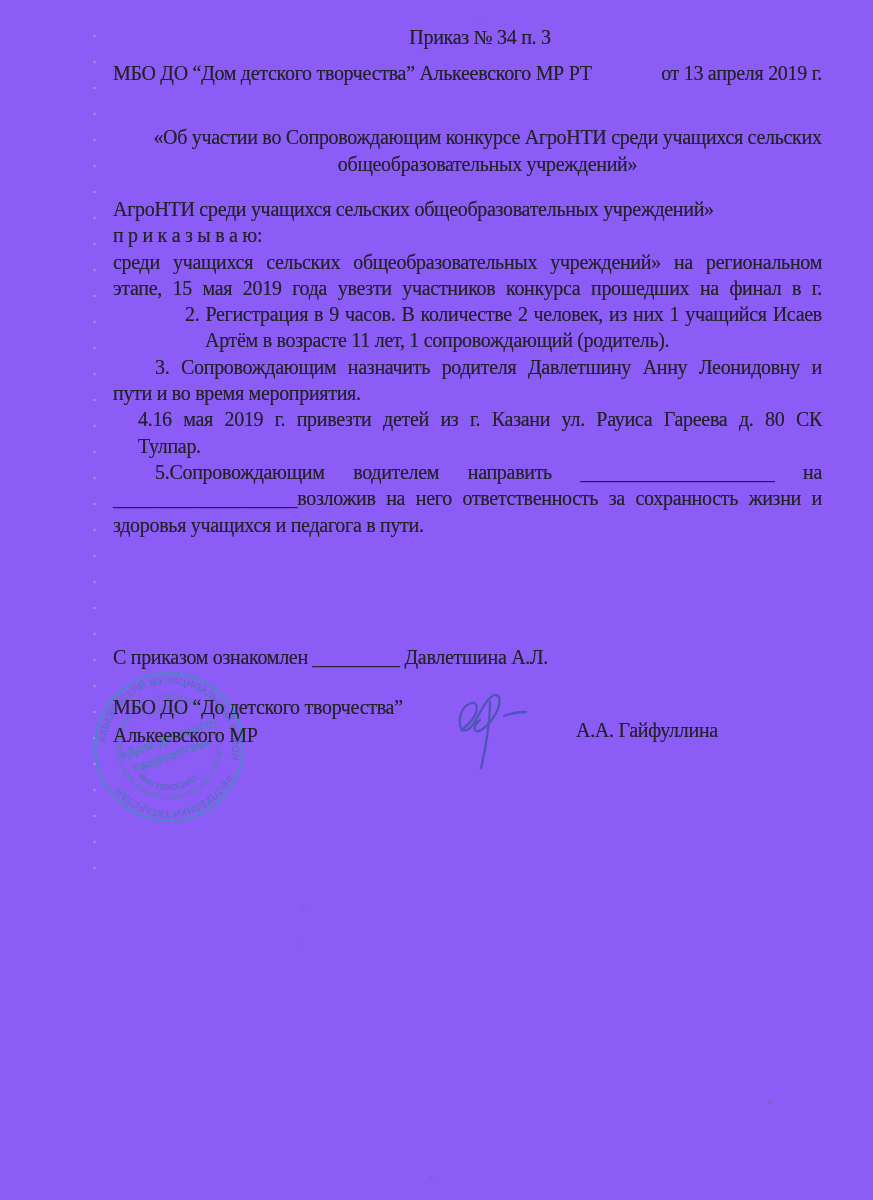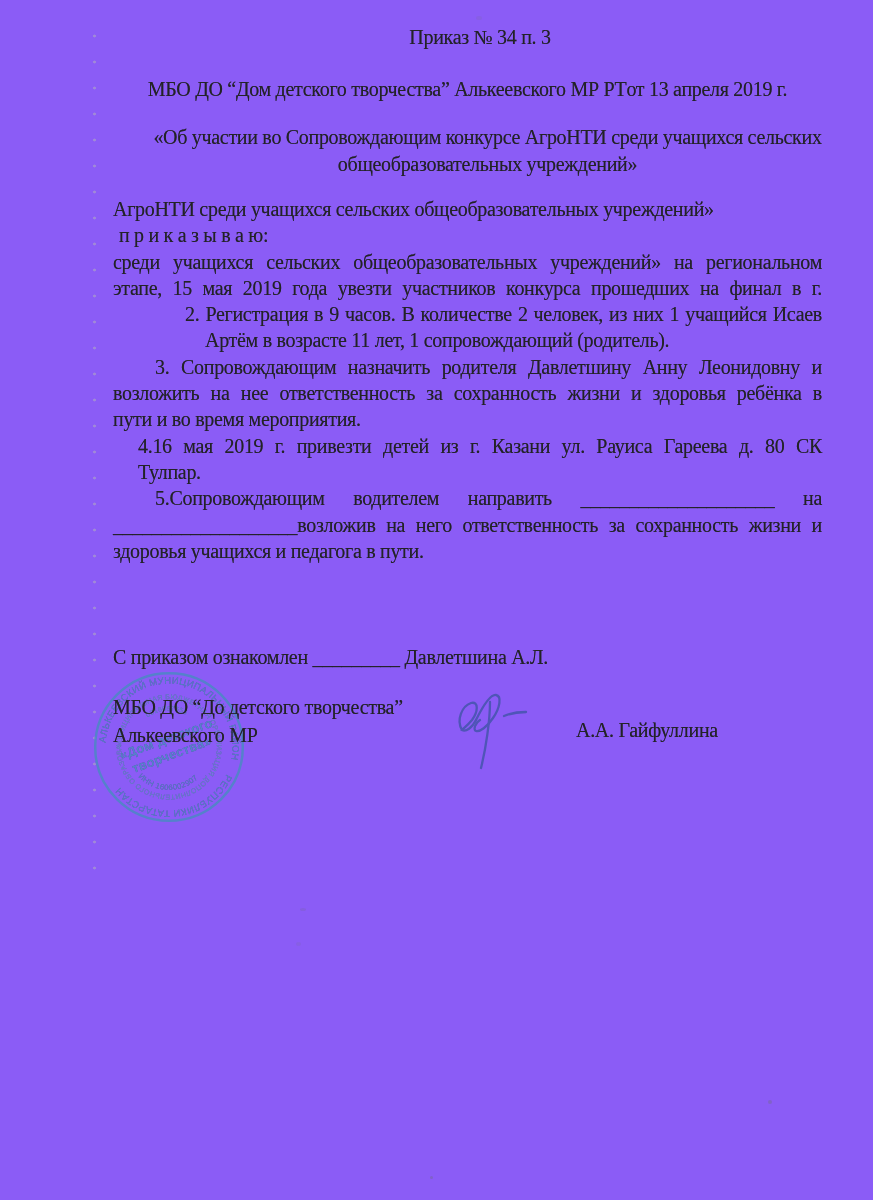--- a/index.html
+++ b/index.html
@@ -9,29 +9,29 @@
     background:#8b5cf6;
     overflow:hidden;
     font-family:"Liberation Serif","DejaVu Serif",serif;
     color:#232326;
     font-size:20px;
     letter-spacing:-0.3px;
     text-shadow:0 0 0.4px rgba(20,20,25,.5);
     padding-left:31px;
   }
   .h-order{position:absolute;top:26px;left:0;width:100%;text-align:center;transform:translateX(28px);}
-  .org-row{position:absolute;top:78px;left:113px;width:709px;display:flex;justify-content:center;white-space:nowrap;}
+  .org-row{position:absolute;top:62px;left:113px;width:709px;display:flex;justify-content:space-between;white-space:nowrap;}
   .subject{position:absolute;left:113px;width:709px;text-align:center;margin-left:20px;}
   .subj1{top:126px;}
   .subj2{top:153px;}
   .body-block{position:absolute;top:196px;left:113px;width:709px;}
   .bl{line-height:26.3px;min-height:26.3px;}
   .ind35{text-indent:35px;}
   .ind42{text-indent:42px;}
-  .prikaz{margin-left:6px;}
+  .prikaz{}
   .m72{margin-left:72px;}
   .m92{margin-left:92px;}
   .m25{margin-left:25px;}
   .just{text-align:justify;text-align-last:justify;}
   .m72.just{width:637px;}
   .m25.just{width:684px;}
   .ack{position:absolute;top:646px;left:113px;width:709px;}
   .sig-org{position:absolute;top:694px;left:113px;line-height:27.5px;z-index:3;}
   .sig-name{position:absolute;top:719px;left:576px;z-index:3;}
   .stamp{position:absolute;top:668px;left:90px;width:158px;height:158px;z-index:1;opacity:.82;}
@@ -72,21 +72,20 @@
   <div class="subject subj2">общеобразовательных учреждений»</div>
 
   <div class="body-block">
     <div class="bl">АгроНТИ среди учащихся сельских общеобразовательных учреждений»</div>
     <div class="bl prikaz">п р и к а з ы в а ю:</div>
     <div class="bl just">среди учащихся сельских общеобразовательных учреждений» на региональном</div>
     <div class="bl just">этапе, 15 мая 2019 года   увезти участников конкурса прошедших на финал  в г.</div>
     <div class="bl m72 just">2.  Регистрация в 9 часов. В количестве 2 человек, из них 1 учащийся Исаев</div>
     <div class="bl m92">Артём в возрасте 11 лет, 1 сопровождающий (родитель).</div>
     <div class="bl ind42 just">3. Сопровождающим назначить родителя Давлетшину Анну Леонидовну и</div>
-    <div class="bl just">возложить на нее  ответственность за сохранность жизни и здоровья  ребёнка в</div>
     <div class="bl">пути и во время мероприятия.</div>
     <div class="bl m25 just">4.16 мая 2019 г. привезти  детей из г. Казани  ул.  Рауиса Гареева  д. 80 СК</div>
     <div class="bl m25">Тулпар.</div>
     <div class="bl ind42 just">5.Сопровождающим  водителем  направить  ____________________  на</div>
     <div class="bl just">___________________возложив на него ответственность за сохранность жизни и</div>
     <div class="bl">здоровья  учащихся  и педагога в пути.</div>
   </div>
 
   <div class="ack">С приказом  ознакомлен _________ Давлетшина А.Л.</div>
 

